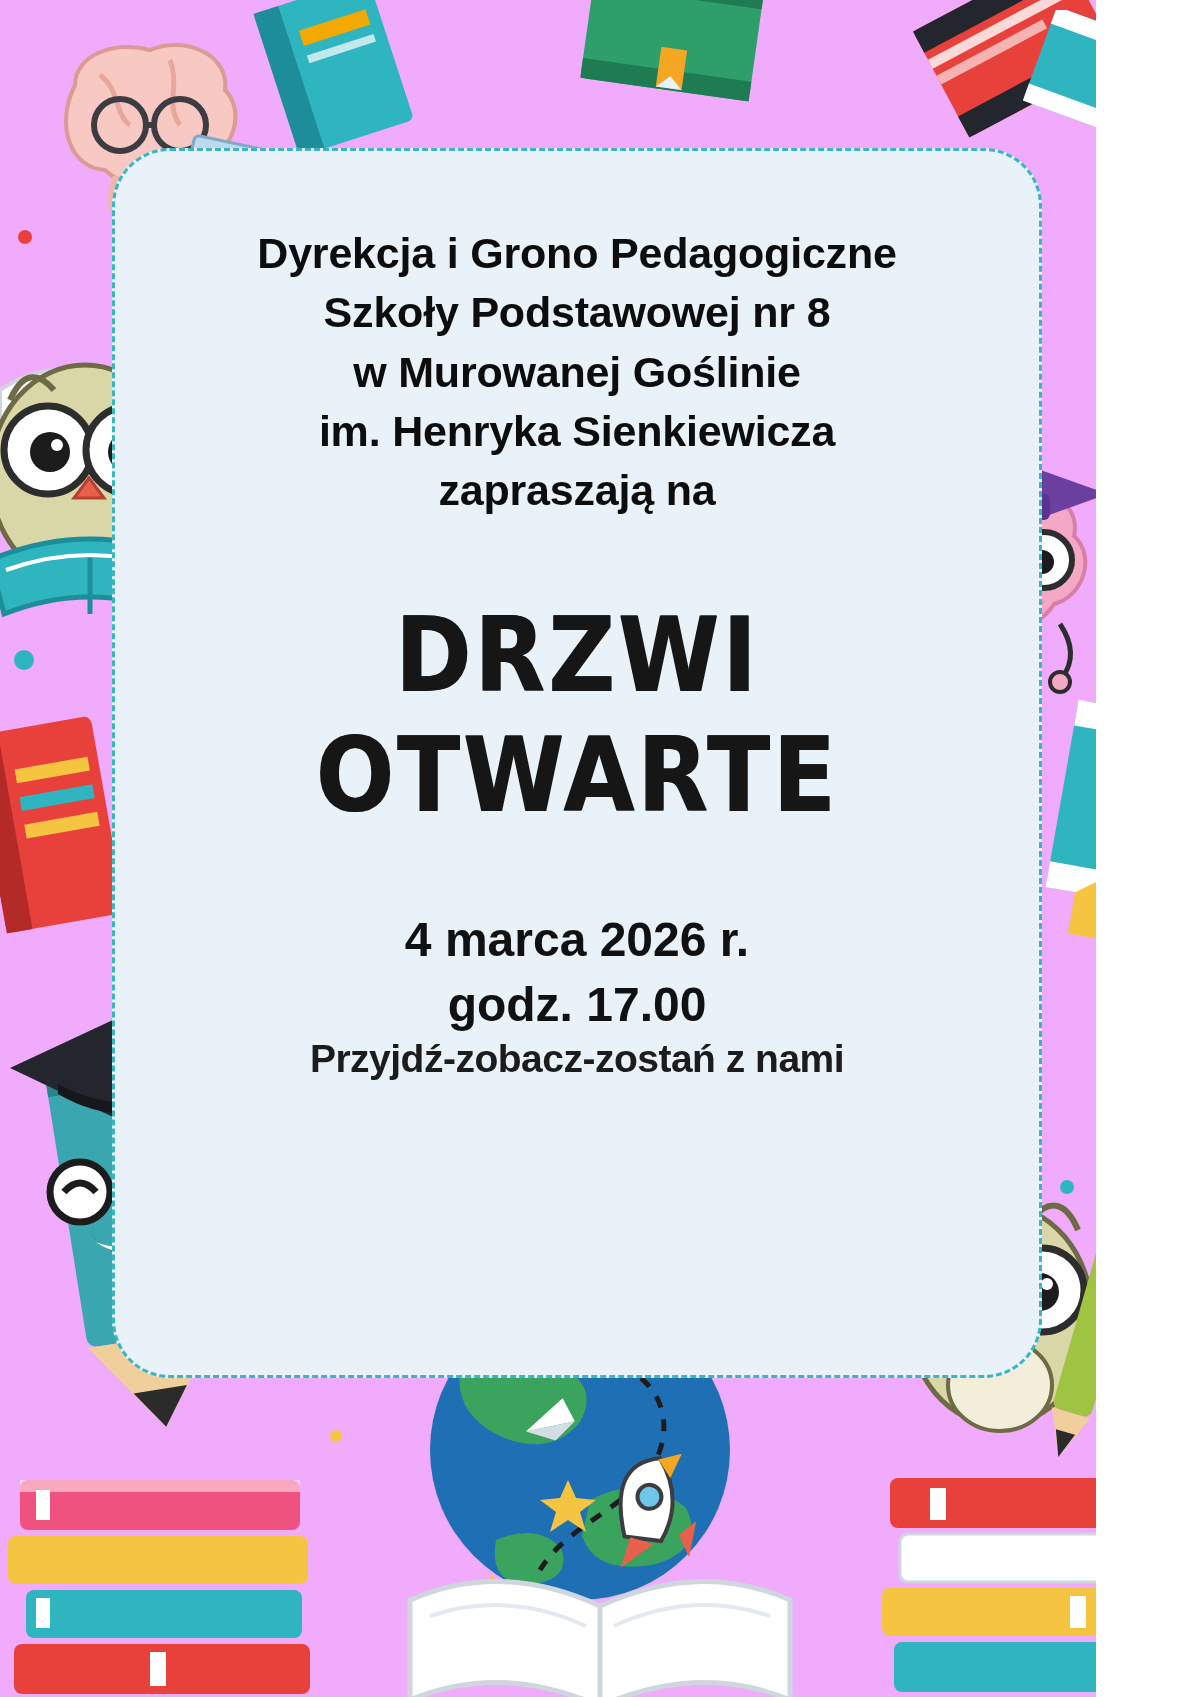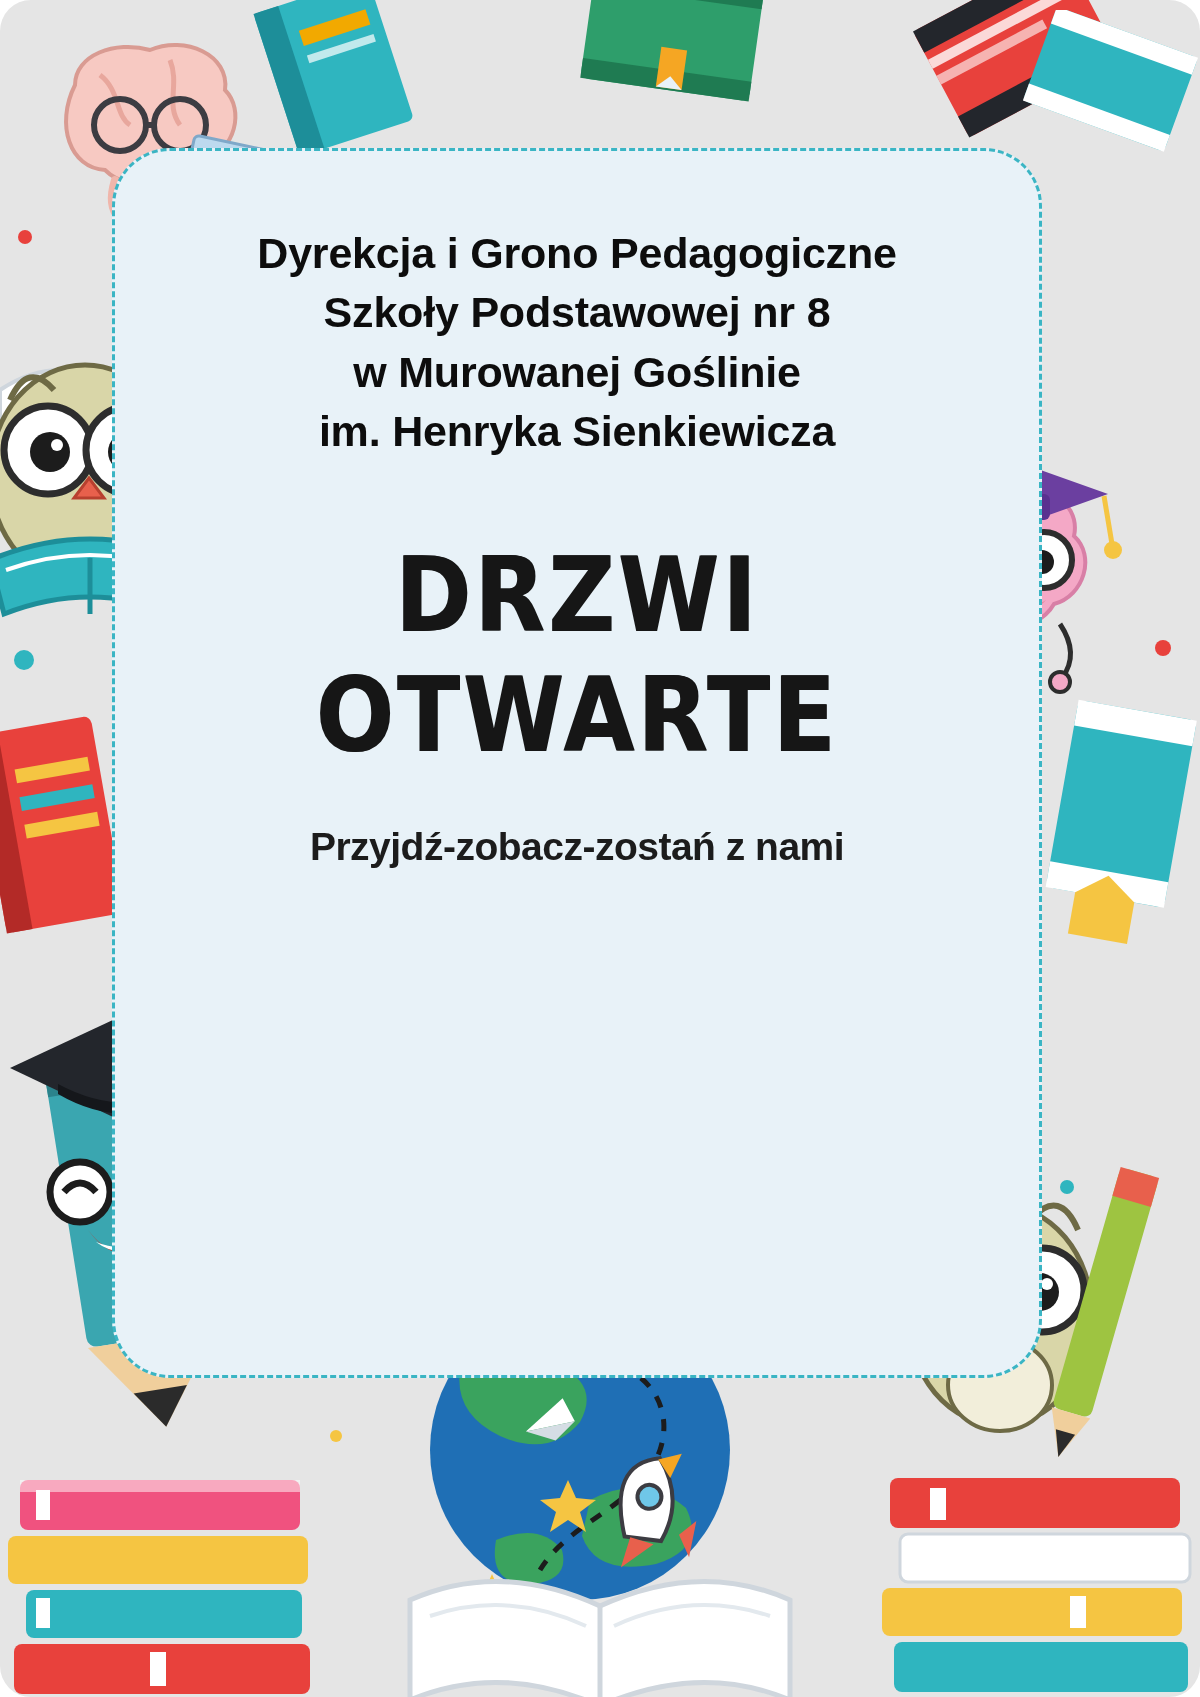--- a/index.html
+++ b/index.html
@@ -11,25 +11,24 @@
     height: 1697px;
     background: #ffffff;
     font-family: "Liberation Sans", sans-serif;
     overflow: hidden;
     position: relative;
   }
 
   .poster {
     position: absolute;
     inset: 0;
-    width: 1200px;
+    width: 1096px;
     height: 1697px;
-    background: #e5e5e5;
+    background: #f0abfc;
     overflow: hidden;
-    border-radius: 31px;
   }
 
   
   .decor {
     position: absolute;
     inset: 0;
     pointer-events: none;
   }
   .decor svg { position: absolute; }
 
@@ -82,21 +81,20 @@
     margin-top: 84px;
   }
   .date-line {
     font-size: 48px;
     font-weight: bold;
     line-height: 1.36;
     color: #111111;
   }
 
   .tagline {
-    margin-top: 62px;
     font-size: 39px;
     font-weight: bold;
     color: #1c1c1c;
     letter-spacing: -0.5px;
   }
 
   
   .dot {
     position: absolute;
     border-radius: 50%;
@@ -346,21 +344,26 @@
   </div>
 
   <div class="panel"></div>
 
   <div class="content">
     <div>
       <div class="invite-line">Dyrekcja i Grono Pedagogiczne</div>
       <div class="invite-line">Szkoły Podstawowej nr 8</div>
       <div class="invite-line">w Murowanej Goślinie</div>
       <div class="invite-line">im. Henryka Sienkiewicza</div>
+      <div class="invite-line">zapraszają na</div>
     </div>
 
     <div class="headline">DRZWI OTWARTE</div>
 
+    <div class="date-block">
+      <div class="date-line">4 marca 2026 r.</div>
+      <div class="date-line">godz. 17.00</div>
+    </div>
 
     <div class="tagline">Przyjdź-zobacz-zostań z nami</div>
   </div>
 
 </div>
 
 </body></html>

